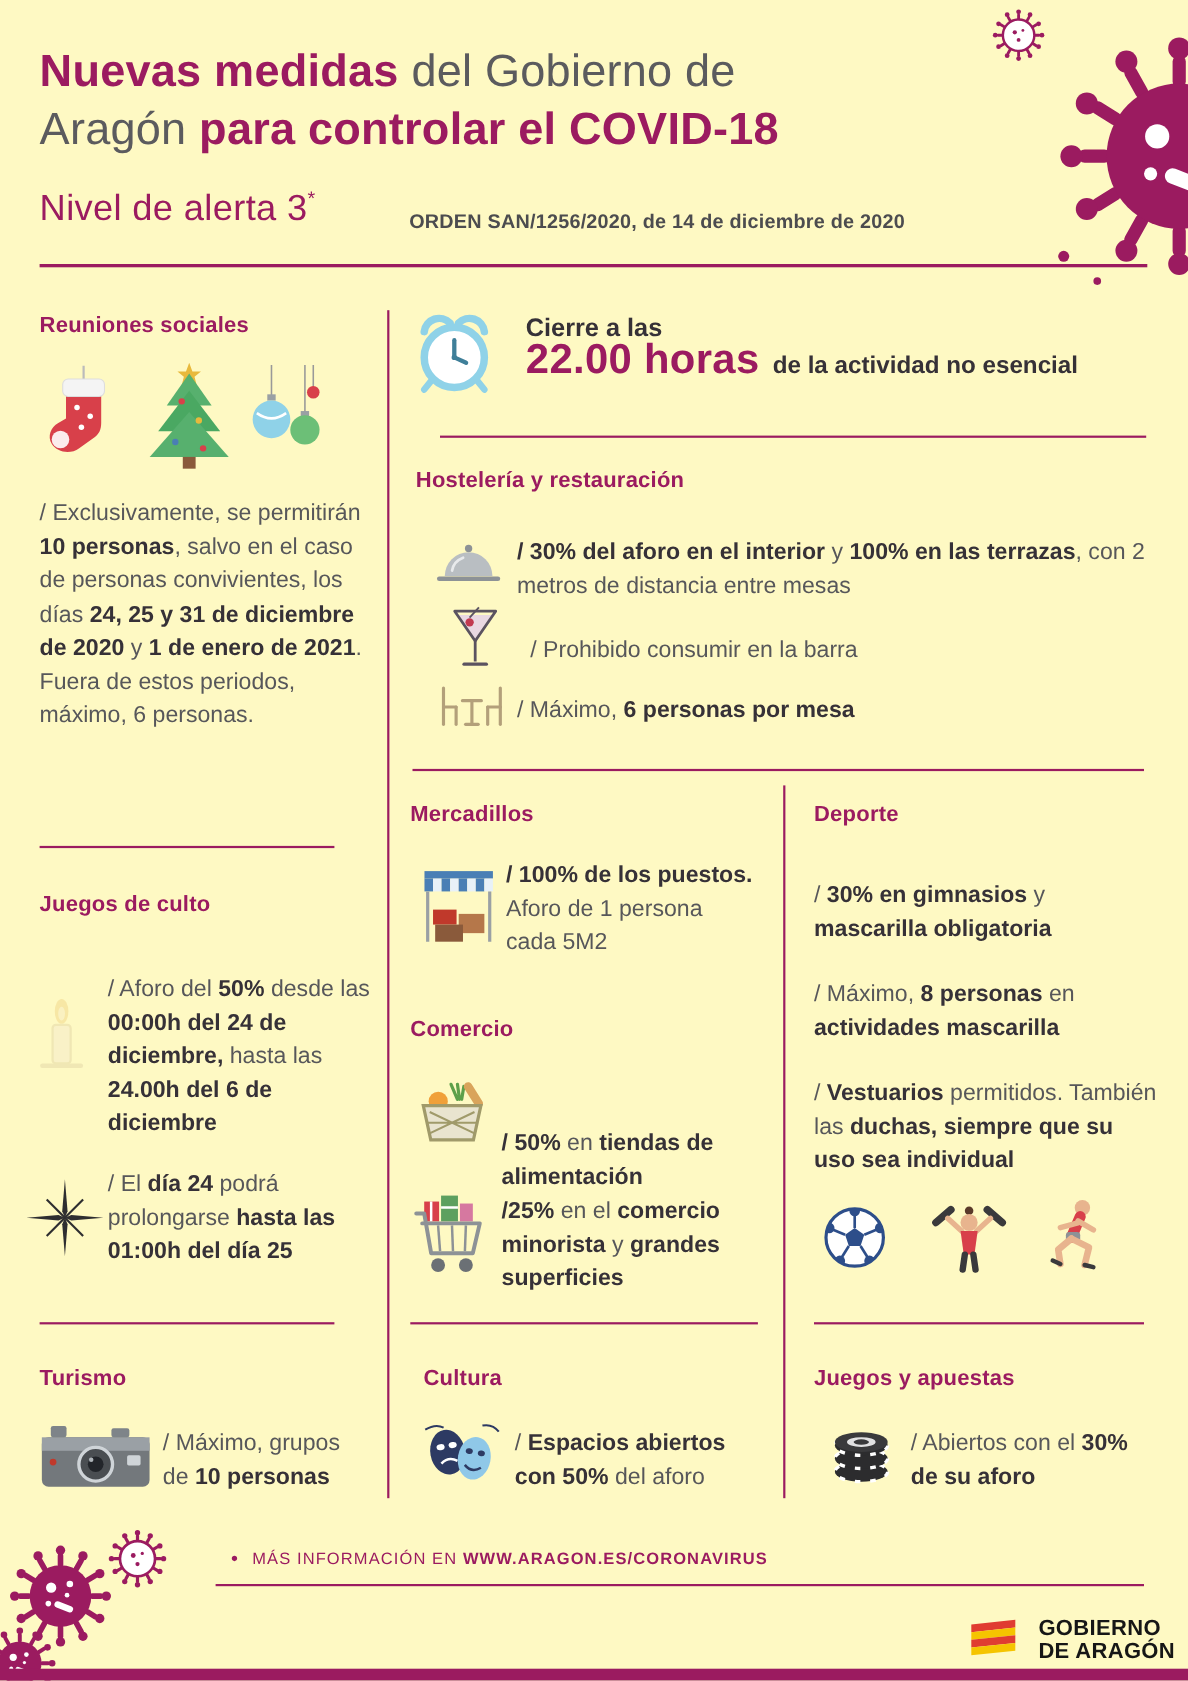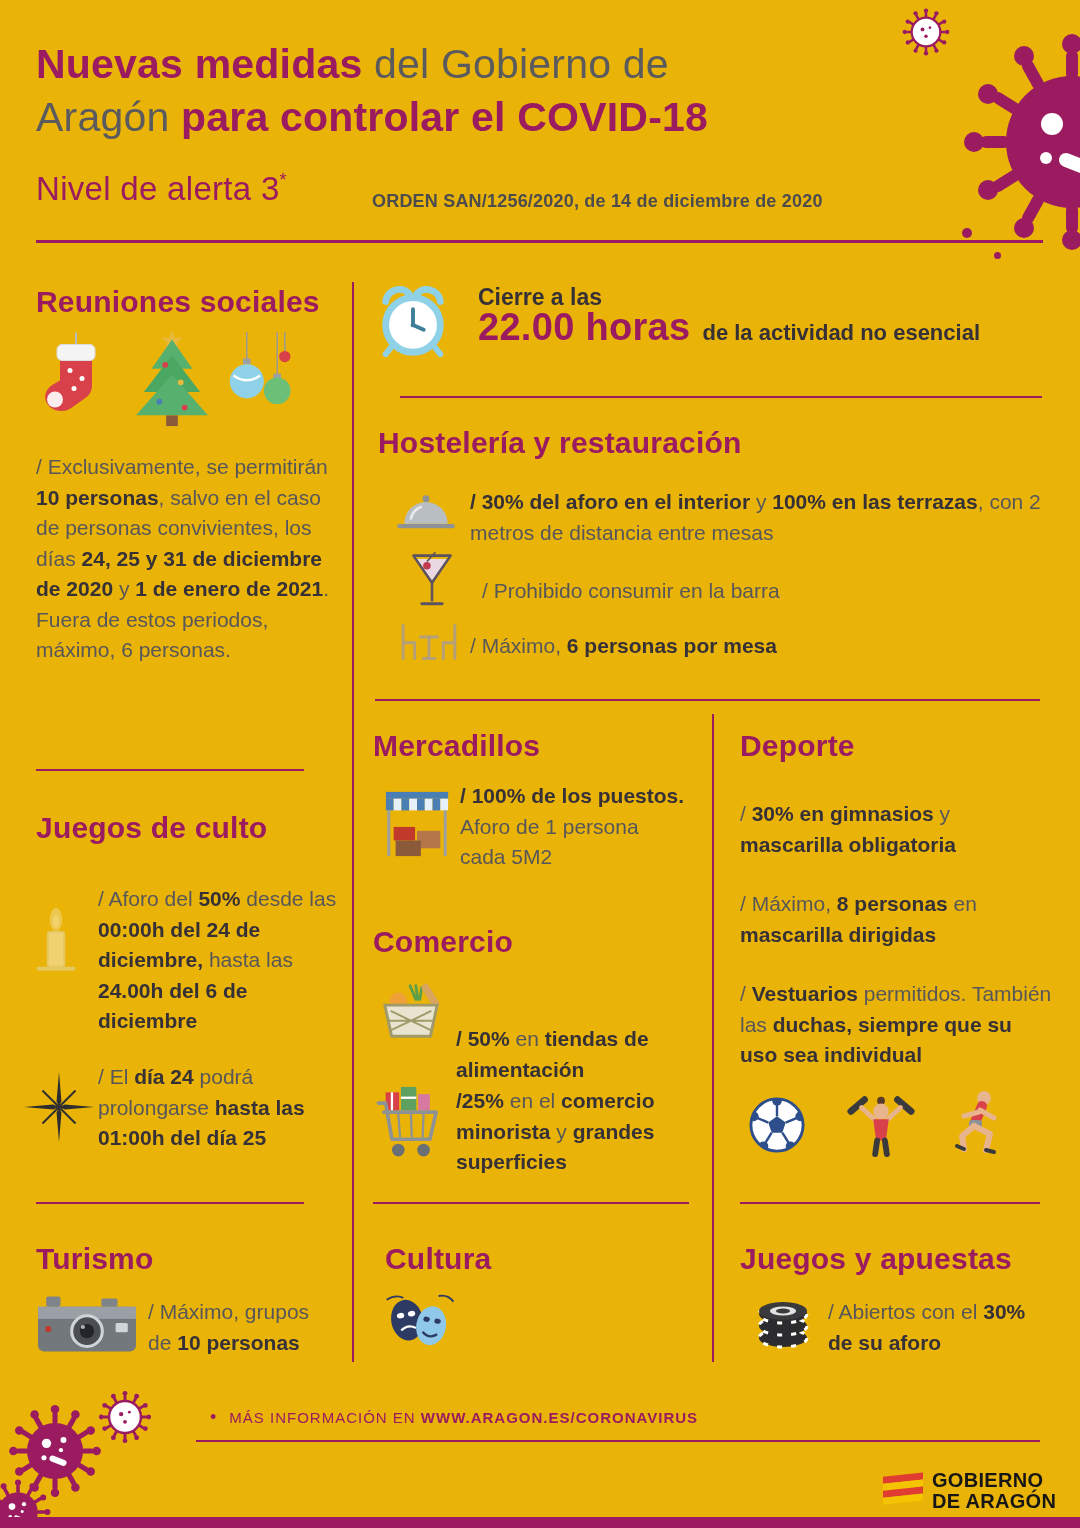--- a/index.html
+++ b/index.html
@@ -2,40 +2,40 @@
 <html><head>
 <meta charset="utf-8">
 <style>
   :root{
     --accent:#9b1b60;
     --text:#57575a;
     --dark:#363137;
   }
   *{margin:0;padding:0;box-sizing:border-box;}
   body{background:#d9d9d9;font-family:"Liberation Sans","DejaVu Sans",sans-serif;}
-  .page{position:relative;width:1080px;height:1528px;background:#eab308;overflow:hidden;margin:0 auto;color:var(--text);}
+  .page{position:relative;width:1080px;height:1528px;background:#fef9c3;overflow:hidden;margin:0 auto;color:var(--text);}
   .abs{position:absolute;}
   .title{font-size:41px;line-height:53px;font-weight:700;letter-spacing:.2px;}
   .mag{color:var(--accent);font-weight:700;}
   .gry{color:#5b5b5e;font-weight:400;}
   .level{font-size:33px;color:var(--accent);font-weight:400;letter-spacing:.3px;}
   .level sup{font-size:18px;vertical-align:14px;}
   .order{font-size:18px;font-weight:700;color:#4c4c4f;letter-spacing:.2px;}
-  .h{color:var(--accent);font-weight:700;font-size:30px;letter-spacing:.2px;}
+  .h{color:var(--accent);font-weight:700;font-size:20px;letter-spacing:.2px;}
   .body-text{font-size:21px;line-height:30.5px;color:var(--text);}
   .b{font-weight:700;color:var(--dark);}
   .fb{font-weight:700;}
   .rule{background:var(--accent);height:2px;}
   .vrule{background:var(--accent);width:2px;}
   .closure-lead{font-size:23px;font-weight:700;color:var(--dark);}
   .closure-time{font-size:38px;font-weight:700;color:var(--accent);letter-spacing:.3px;}
   .closure-rest{font-size:22px;font-weight:700;color:var(--dark);}
   .footer-info{display:flex;align-items:center;gap:12px;font-size:15px;letter-spacing:1px;color:var(--accent);}
   .footer-info .bullet{font-size:18px;}
-  .logo{display:flex;align-items:center;gap:4px;}
+  .logo{display:flex;align-items:center;gap:16px;}
   .logo-text{font-size:20px;line-height:21px;font-weight:700;color:#161616;letter-spacing:.3px;}
   .dot{position:absolute;border-radius:50%;background:var(--accent);}
   .bottom-bar{position:absolute;left:0;top:1517px;width:1080px;height:11px;background:var(--accent);}
 </style>
 </head>
 <body>
 
 <div class="page">
 
   <svg width="0" height="0" style="position:absolute" aria-hidden="true">
@@ -283,21 +283,21 @@
     <line x1="28" y1="34" x2="30" y2="60" stroke="#8d9296" stroke-width="2.5"></line>
     <line x1="42" y1="34" x2="43" y2="60" stroke="#8d9296" stroke-width="2.5"></line>
     <line x1="56" y1="34" x2="55" y2="60" stroke="#8d9296" stroke-width="2.5"></line>
     <circle cx="28" cy="74" r="7" fill="#6b7075"></circle>
       <circle cx="56" cy="74" r="7" fill="#6b7075"></circle>
   </svg>
   <div class="abs body-text" style="left:456px;top:1086px;width:248px;"><span class="b">/</span><span class="b">25%</span><span> en el </span><span class="b">comercio minorista</span><span> y </span><span class="b">grandes superficies</span></div>
 
   <div class="abs h" style="left:740px;top:729px;text-align:right;">Deporte</div>
   <div class="abs body-text" style="left:740px;top:799px;width:300px;"><span>/ </span><span class="b">30% en gimnasios</span><span> y </span><span class="b">mascarilla obligatoria</span></div>
-  <div class="abs body-text" style="left:740px;top:889px;width:300px;"><span>/ Máximo, </span><span class="b">8 personas</span><span> en </span><span class="b">mascarilla dirigidas</span></div>
+  <div class="abs body-text" style="left:740px;top:889px;width:300px;"><span>/ Máximo, </span><span class="b">8 personas</span><span> en </span><span class="b">actividades mascarilla</span></div>
   <div class="abs body-text" style="left:740px;top:979px;width:312px;"><span>/ </span><span class="b">Vestuarios</span><span> permitidos. También las </span><span class="b">duchas, siempre que su uso sea individual</span></div>
 
   <svg class="abs" style="left:748px;top:1096px;" width="58" height="58" viewBox="0 0 60 60">
     <clipPath id="ballclip">
         <circle cx="30" cy="30" r="27"></circle>
       </clipPath>
     <circle cx="30" cy="30" r="27" fill="#ffffff" stroke="#2d4e8a" stroke-width="3"></circle>
     <polygon points="30,21 39,27.5 35.5,38 24.5,38 21,27.5" fill="#2d4e8a"></polygon>
     <g stroke="#2d4e8a" stroke-width="2.5">
       <line x1="30" y1="21" x2="30" y2="7"></line>
@@ -349,20 +349,21 @@
         <ellipse cx="34" cy="26" rx="4" ry="3" fill="#ffffff"></ellipse>
       <path d="M20,42 q8,-6 16,0" stroke="#ffffff" stroke-width="2.5" fill="none"></path>
     </g>
     <g transform="rotate(10 54 38)">
       <ellipse cx="54" cy="38" rx="16" ry="21" fill="#8fc8e8"></ellipse>
       <ellipse cx="48" cy="32" rx="3.5" ry="2.8" fill="#2d3a63"></ellipse>
         <ellipse cx="60" cy="32" rx="3.5" ry="2.8" fill="#2d3a63"></ellipse>
       <path d="M46,46 q8,7 16,0" stroke="#2d3a63" stroke-width="2.5" fill="none"></path>
     </g>
   </svg>
+  <div class="abs body-text" style="left:468px;top:1297px;width:225px;"><span>/ </span><span class="b">Espacios abiertos con 50%</span><span> del aforo</span></div>
 
   <div class="abs h" style="left:740px;top:1242px;">Juegos y apuestas</div>
   <svg class="abs" style="left:751px;top:1289px;" width="64" height="64" viewBox="0 0 64 62">
     <ellipse cx="32" cy="48" rx="24" ry="9" fill="#2c2c2e"></ellipse>
     <ellipse cx="32" cy="48" rx="24" ry="9" fill="none" stroke="#ffffff" stroke-width="3" stroke-dasharray="5 9"></ellipse>
     <ellipse cx="32" cy="36" rx="24" ry="9" fill="#2c2c2e"></ellipse>
     <ellipse cx="32" cy="36" rx="24" ry="9" fill="none" stroke="#ffffff" stroke-width="3" stroke-dasharray="5 9"></ellipse>
     <ellipse cx="32" cy="24" rx="24" ry="9" fill="#2c2c2e"></ellipse>
     <ellipse cx="32" cy="24" rx="24" ry="9" fill="none" stroke="#ffffff" stroke-width="3" stroke-dasharray="5 9"></ellipse>
     <ellipse cx="32" cy="21" rx="24" ry="9" fill="#3a3a3c"></ellipse>

